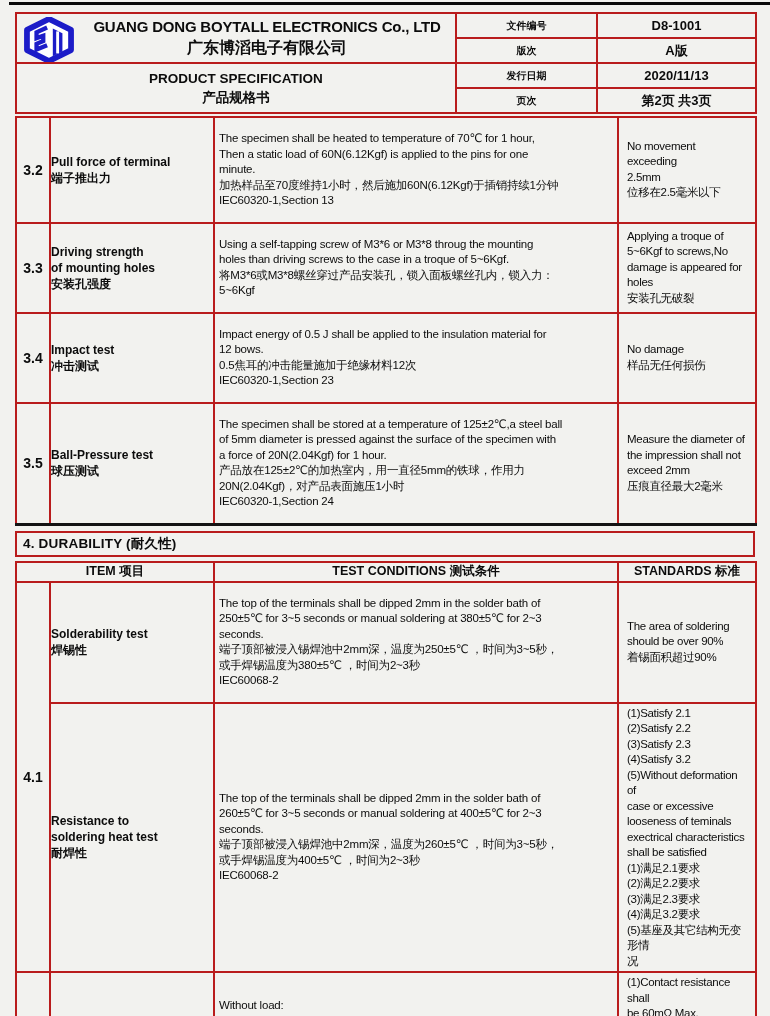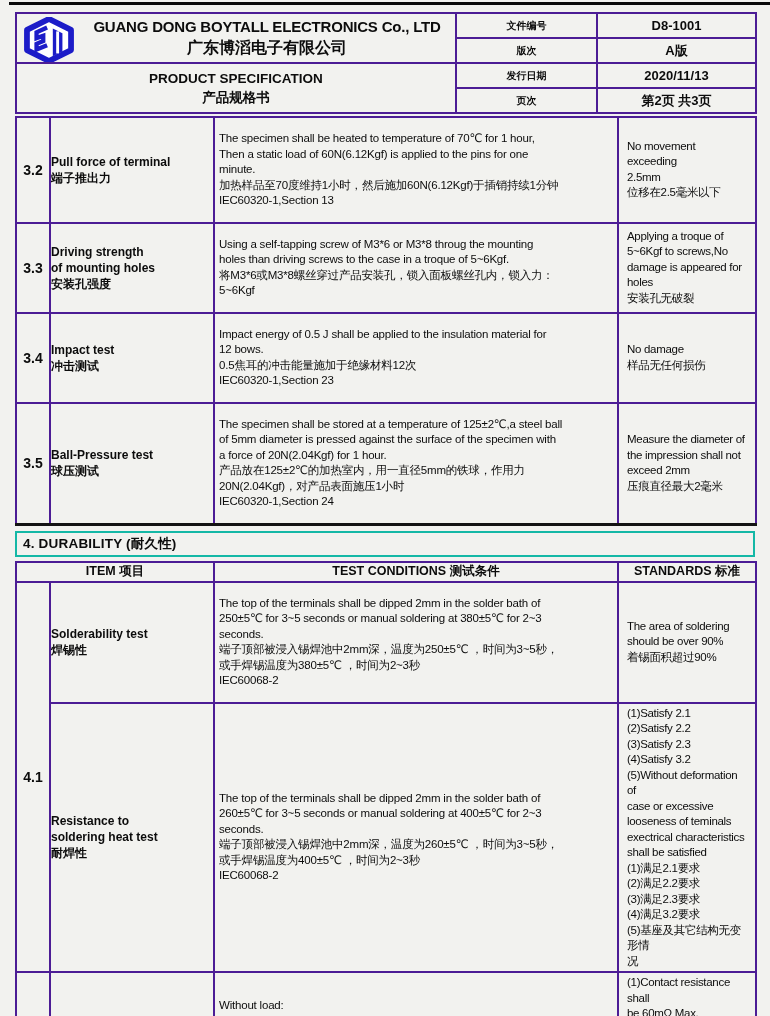--- a/index.html
+++ b/index.html
@@ -8,21 +8,21 @@
     width:770px; height:1016px; overflow:hidden; position:relative;
     background:#f2f2ef; color:#0c0c0c;
     font-family:"Liberation Sans","DejaVu Sans",sans-serif;
   }
   .top-artifact {
     position:absolute; top:2px; left:9px; width:761px; height:3px; background:#0a0a0a;
   }
   .sheet { position:absolute; top:12px; left:15px; width:740px; }
 
   table { border-collapse:collapse; table-layout:fixed; width:740px; }
-  td { border:2px solid #4c1d95; padding:0; overflow:hidden; }
+  td { border:2px solid #b91c1c; padding:0; overflow:hidden; }
 
   
   .hdr td { text-align:center; vertical-align:middle; }
   .company-cell { position:relative; padding-left:62px !important; }
   .company-en { font-size:15px; font-weight:700; letter-spacing:-0.2px; }
   .company-cn { font-size:16px; font-weight:700; margin-top:3px; }
   .logo-wrap { position:absolute; left:7px; top:3px; }
   .doc-title  { font-size:13.5px; font-weight:700; line-height:19px; white-space:pre-line; }
   .info-label { font-size:10px; font-weight:700; }
   .info-value { font-size:13px; font-weight:700; }
@@ -38,21 +38,21 @@
   }
   td.cond-mid { vertical-align:middle; }
   td.std-cell {
     text-align:left; padding:2px 8px;
     font-size:11.5px; line-height:15.5px; letter-spacing:-0.3px; white-space:pre-line;
   }
   td.std-top { vertical-align:top; }
   .thick-bottom { border-bottom:3px solid #141414; }
 
   .section-heading {
-    margin-top:5px; height:26px; border:2px solid #14b8a6;
+    margin-top:5px; height:26px; border:2px solid #b91c1c;
     display:flex; align-items:center; padding-left:6px;
     font-size:13.5px; font-weight:700; letter-spacing:0.2px;
   }
   .t4 { margin-top:4px; }
   td.col-head { text-align:center; vertical-align:middle; font-size:12.5px; font-weight:700; }
 </style>
 </head>
 <body>
 
 <div class="top-artifact"></div>

